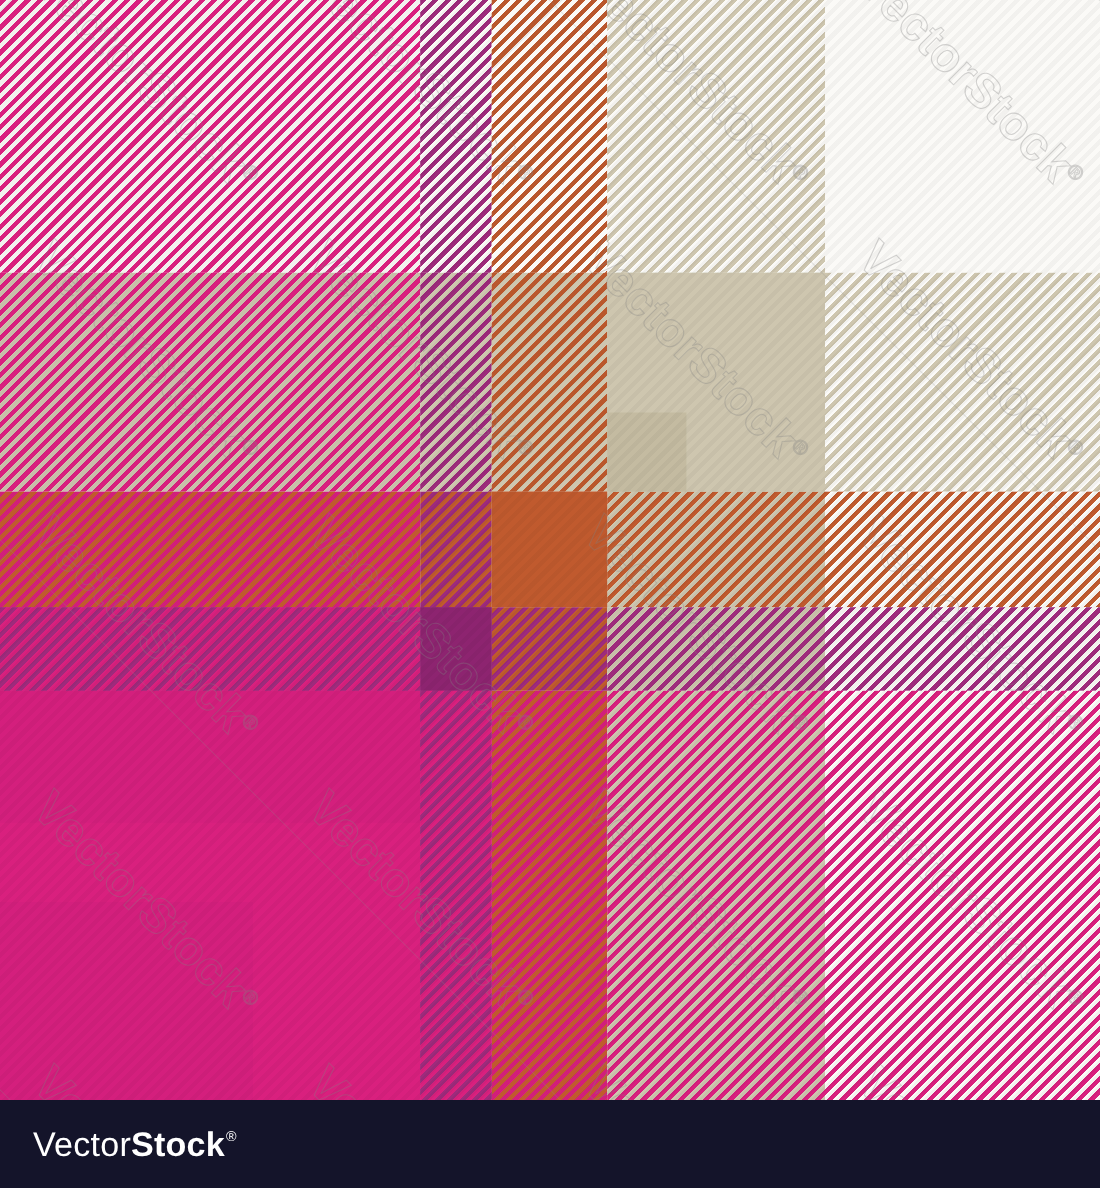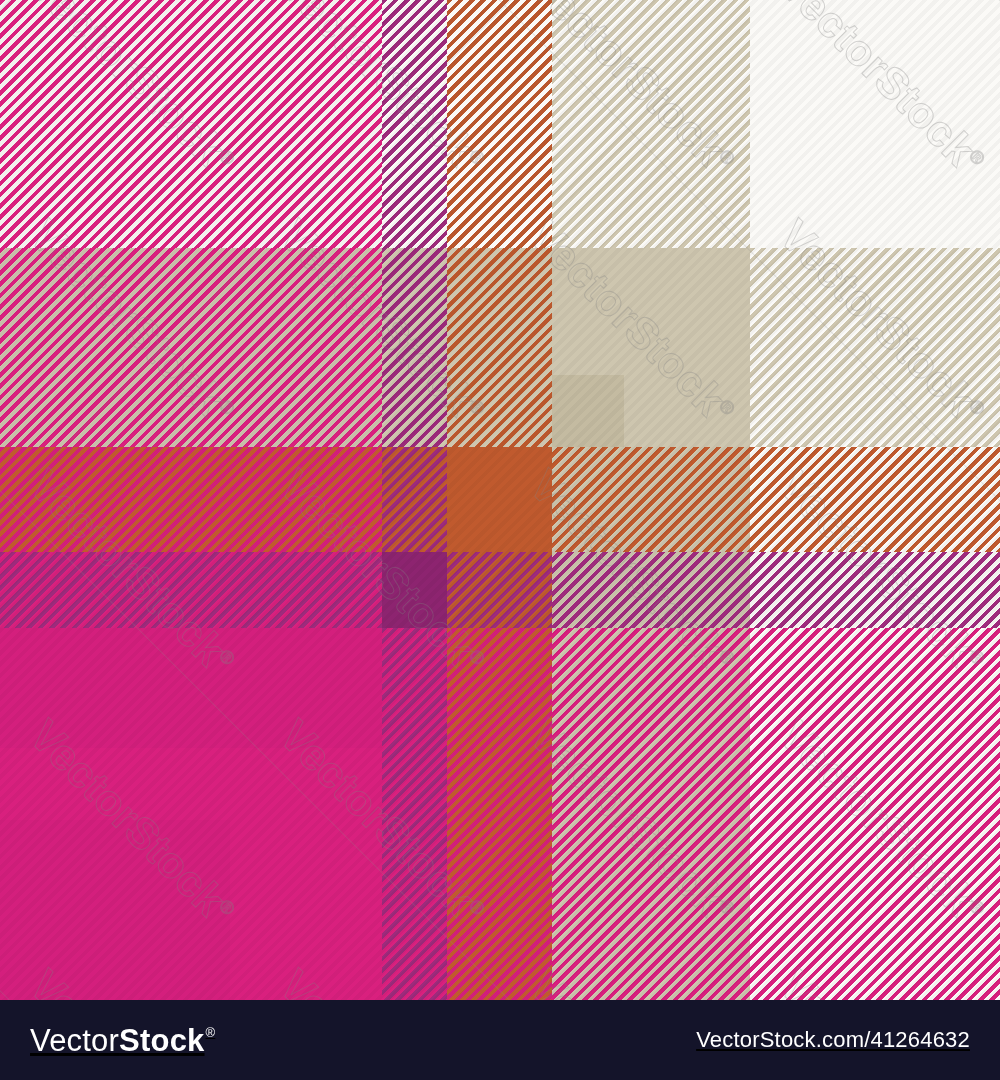--- a/index.html
+++ b/index.html
@@ -59,21 +59,20 @@
   #footer{
     position:absolute;
     left:0; top:1000px;
     width:1000px; height:80px;
     background:#14142a;
     display:flex;
     align-items:center;
     justify-content:space-between;
     padding:0 30px;
     box-sizing:border-box;
-    text-decoration:underline;
   }
   #logo{
     color:#ffffff;
     font-size:31px;
     letter-spacing:.2px;
     display:flex;
     align-items:flex-start;
     line-height:1;
   }
   #logo .thin{ font-weight:300; }
@@ -161,16 +160,15 @@
         <div class="wm" style="left: 805px; top: 960px; font-size: 44px;">VectorStock</div>
       </div>
   </div>
 
   <div id="footer">
     <div id="logo">
       <span class="thin">Vector</span>
         <span class="bold">Stock</span>
         <span class="reg">®</span>
     </div>
-    <div id="siteurl">VectorStock.com/41264632</div>
   </div>
 
 </div>
 
 </body></html>

